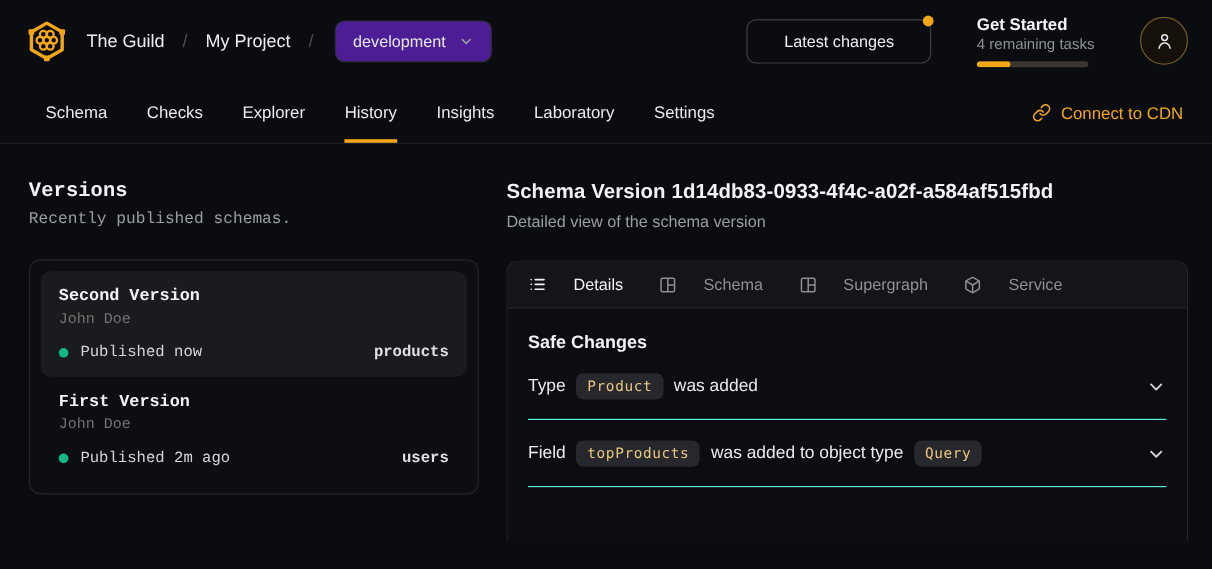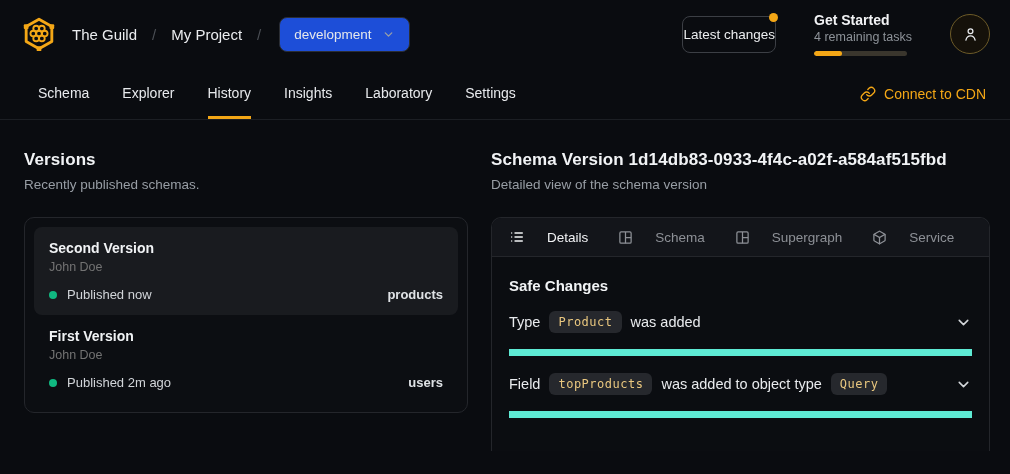--- a/index.html
+++ b/index.html
@@ -17,29 +17,29 @@
     height:68px; display:flex; align-items:center;
     justify-content:space-between; padding:0 20px;
   }
   .h-left { display:flex; align-items:center; }
   .logo { margin-right:14px; cursor:pointer; }
   .breadcrumb { display:flex; align-items:center; gap:15px; font-size:15px; font-weight:500; }
   .breadcrumb a { color:#ebedf0; text-decoration:none; cursor:pointer; }
   .breadcrumb .sep { color:#4b4f55; font-weight:400; }
   .env-select {
     margin-left:18px; display:flex; align-items:center; gap:10px;
-    background:#1d4ed8; border:1px solid #2b2e34; border-radius:8px;
+    background:#4c1d95; border:1px solid #2b2e34; border-radius:8px;
     color:#e6e8eb; font-size:13.5px; font-family:inherit;
     padding:9px 14px; cursor:pointer;
   }
   .h-right { display:flex; align-items:center; gap:38px; }
   .latest-changes {
     position:relative; background:transparent; border:1px solid #3c3f45;
     border-radius:8px; color:#eceef0; font-size:13.5px; font-family:inherit;
-    padding:10px 0; cursor:pointer;
+    padding:10px 30px; cursor:pointer;
   }
   .notif-dot {
     position:absolute; top:-4px; right:-3px; width:9px; height:9px;
     border-radius:50%; background:#f4a716;
   }
   .get-started { display:flex; flex-direction:column; cursor:pointer; }
   .gs-title { font-size:14px; font-weight:700; color:#f2f3f5; }
   .gs-sub { font-size:12.5px; color:#8d9298; margin-top:2px; }
   .gs-bar { margin-top:7px; width:93px; height:5px; border-radius:3px; background:#3a362d; overflow:hidden; }
   .gs-fill { height:100%; background:#f4a716; border-radius:3px; }
@@ -62,21 +62,21 @@
   }
   .tab.active { border-bottom-color:#f4a716; }
   .nav-right { margin-left:auto; display:flex; align-items:center; }
   .cdn-link {
     display:flex; align-items:flex-end; gap:8px; color:#f4a716;
     font-size:14px; font-weight:500; text-decoration:none; cursor:pointer;
   }
 
   
   main { display:flex; padding:30px 20px 0 24px; height:354px; }
-  .col-left { width:444px; flex:none; }
+  .col-left { width:375px; flex:none;font-family:Liberation Mono, monospace; }
   .col-right { flex:1; margin-left:23px; min-width:0; }
   h2 { font-size:17px; font-weight:700; color:#f1f3f5; letter-spacing:.1px; }
   .subtitle { font-size:13.5px; color:#989ea5; margin-top:7px; }
 
   
   .versions-box {
     margin-top:25px; border:1px solid #24262b; border-radius:10px;
     padding:9px; background:#0c0e12;
   }
   .version-item { border-radius:8px; padding:13px 15px; cursor:pointer; }
@@ -101,21 +101,21 @@
   .dtab {
     display:flex; align-items:center; gap:22px; font-size:13.5px;
     color:#8d9096; cursor:pointer;
   }
   .dtab.active { color:#f2f3f5; font-weight:500; }
   .dtab svg { stroke:currentColor; }
   .detail-body { padding:20px 17px 0 17px; }
   .section-title { font-size:15px; font-weight:700; color:#f1f3f5; }
   .change-row {
     display:flex; align-items:center; gap:9px; padding:17px 0 16px 0;
-    border-bottom:7px solid #5eead4; font-size:14.5px; color:#e9ebee;
+    border-bottom:1px solid #5eead4; font-size:14.5px; color:#e9ebee;
     cursor:pointer;
   }
   .code-pill {
     font-family:"DejaVu Sans Mono","Liberation Mono",monospace;
     font-size:12px; color:#e9c77f; background:#26282d;
     border-radius:6px; padding:4px 9px; letter-spacing:.5px;
   }
   .row-chevron { margin-left:auto; }
 </style>
 </head>
@@ -173,20 +173,21 @@
         <circle cx="12" cy="7.5" r="3.4"></circle>
           <path d="M5.5 20c.9-4 3.5-6 6.5-6s5.6 2 6.5 6"></path>
       </svg>
     </button>
   </div>
 </header>
 
 <nav class="topnav">
   <div class="tabs">
     <div class="tab">Schema</div>
+    <div class="tab">Checks</div>
     <div class="tab">Explorer</div>
     <div class="tab active">History</div>
     <div class="tab">Insights</div>
     <div class="tab">Laboratory</div>
     <div class="tab">Settings</div>
   </div>
   <div class="nav-right">
     <a class="cdn-link">
       <svg width="16" height="16" viewBox="0 0 24 24" fill="none" stroke="#f4a716" stroke-width="2" stroke-linecap="round" stroke-linejoin="round">
         <path d="M10 13a5 5 0 0 0 7.54.54l3-3a5 5 0 0 0-7.07-7.07l-1.72 1.71"></path>

